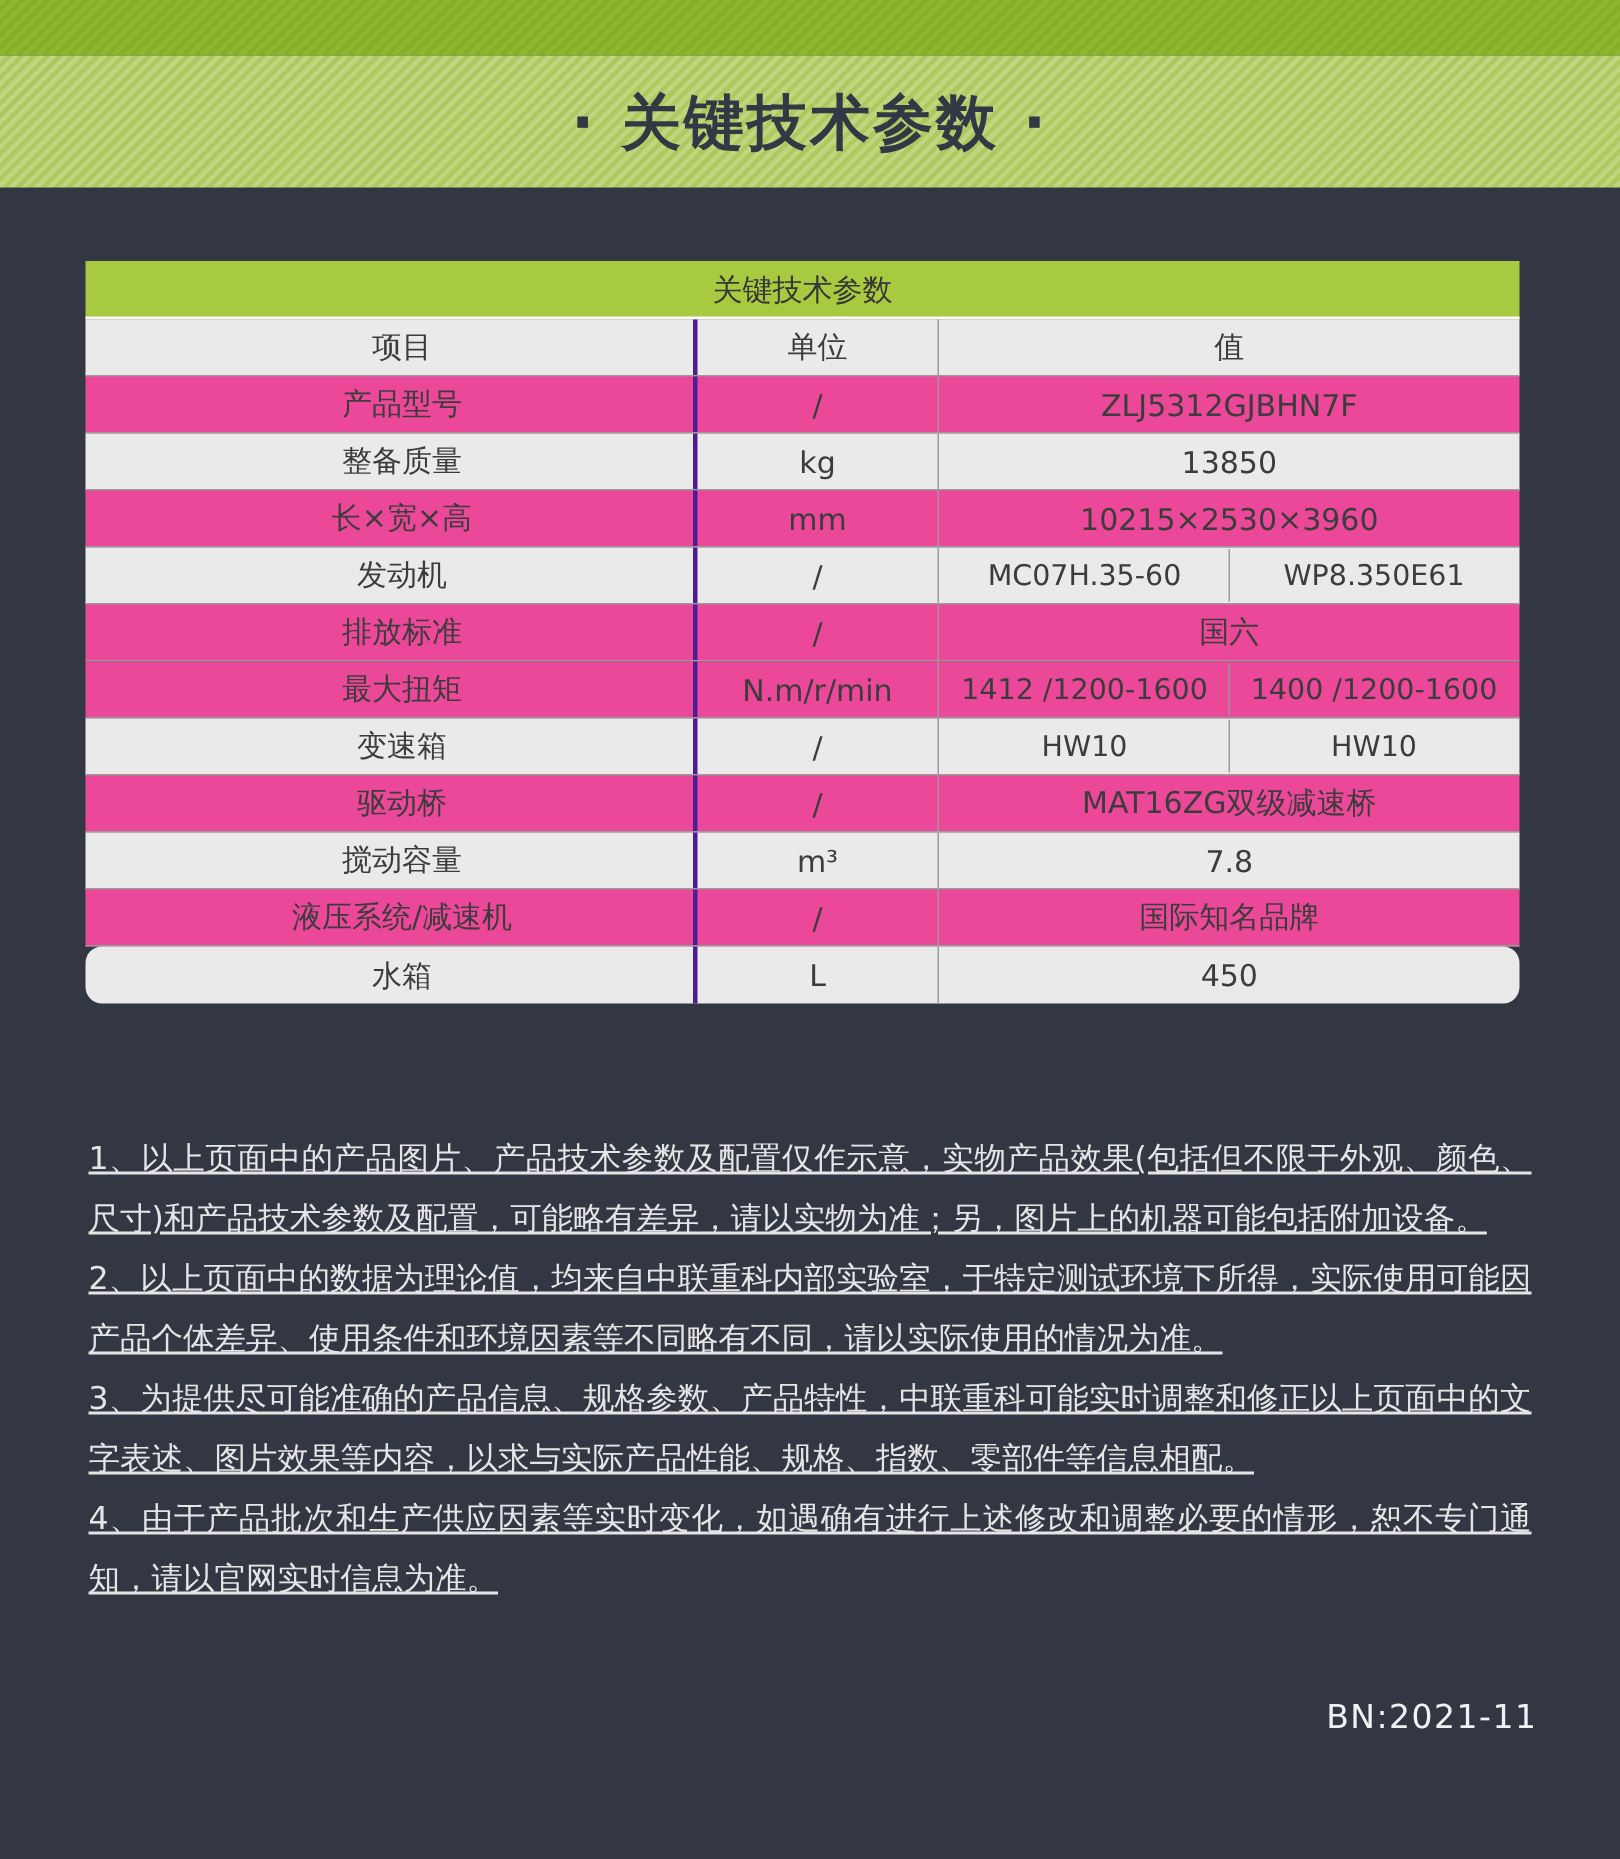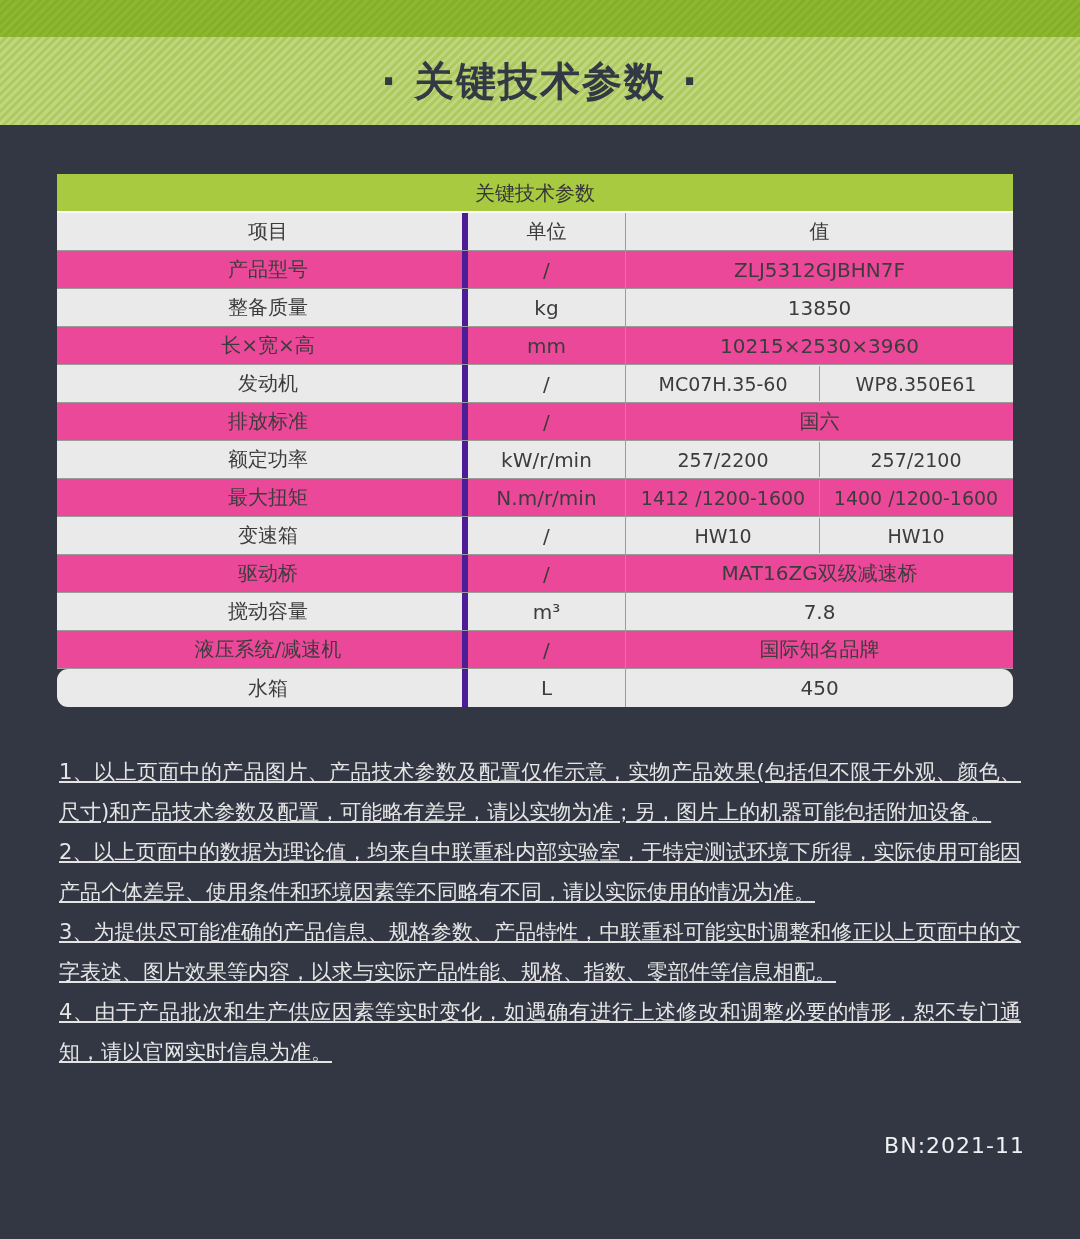--- a/index.html
+++ b/index.html
@@ -35,21 +35,21 @@
     height:39px; line-height:39px; text-align:center;
     background:#a7ca41; border-bottom:2px solid #fafafa;
     color:#373737;
   }
   .t-row { display:flex; height:38px; border-bottom:1px solid #9b9b9b; }
   .t-row:last-child { border-bottom:none;border-radius:11px; }
   .r-gray  { background:#eaeaea; }
   .r-white { background:#ec4899; }
   .cell { display:flex; align-items:center; justify-content:center; }
   .c-item  { width:395px;margin-left:17px; }
-  .c-unit  { width:166px; border-left:6px solid #4c1d95; }
+  .c-unit  { width:166px; border-left:3px solid #4c1d95; }
   .c-value { width:395px; border-left:1px solid #9b9b9b; }
   .c-value.split { padding:1px; }
   .sub { flex:1; height:100%; display:flex; align-items:center; justify-content:center; }
   .sub + .sub { border-left:1px solid #9b9b9b; }
   .split .sub { font-size:19px; }
 
   
   .notes {
     position:absolute; left:59px; top:752px; width:962px;
     color:#e5e5e5; font-size:21px; line-height:40px;
@@ -107,28 +107,20 @@
       <div class="sub">WP8.350E61</div>
     </div>
   </div>
 
   <div class="t-row r-white">
     <div class="cell c-item">排放标准</div>
     <div class="cell c-unit">/</div>
     <div class="cell c-value">国六</div>
   </div>
 
-  <div class="t-row r-gray">
-    <div class="cell c-item">额定功率</div>
-    <div class="cell c-unit">kW/r/min</div>
-    <div class="cell c-value split">
-      <div class="sub">257/2200</div>
-      <div class="sub">257/2100</div>
-    </div>
-  </div>
 
   <div class="t-row r-white">
     <div class="cell c-item">最大扭矩</div>
     <div class="cell c-unit">N.m/r/min</div>
     <div class="cell c-value split">
       <div class="sub">1412 /1200-1600</div>
       <div class="sub">1400 /1200-1600</div>
     </div>
   </div>
 

